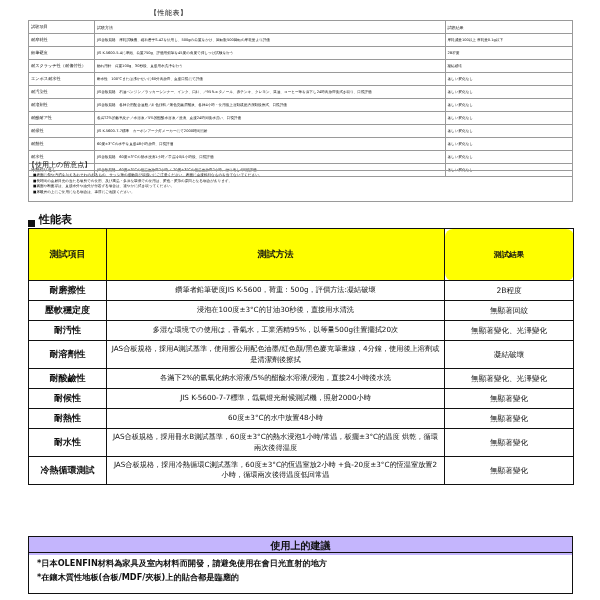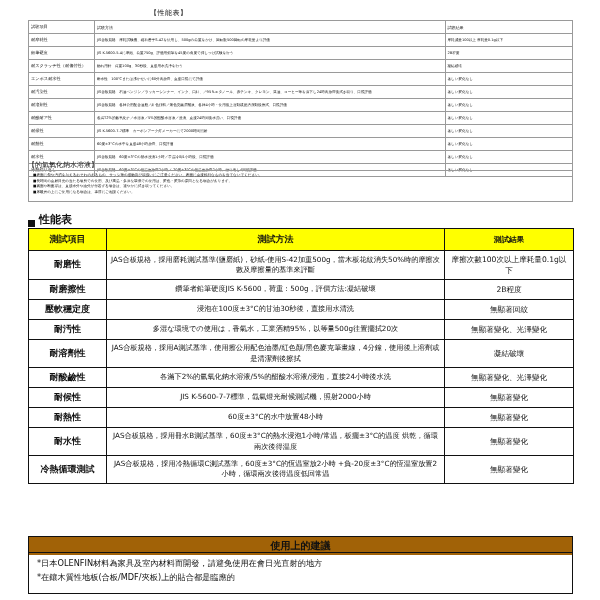--- a/index.html
+++ b/index.html
@@ -96,21 +96,21 @@
     width: 545px;
     border-collapse: collapse;
     table-layout: fixed;
   }
   .zh-table th {
     background: #ffff00;
     border: 0.8px solid #111;
     font-size: 9px;
     font-weight: bold;
     color: #111;
-    padding: 4px 2px;
+    padding: 19px 2px;
     text-align: center;
   }
   .zh-table td {
     border: 0.8px solid #111;
     font-size: 7.2px;
     line-height: 1.45;
     color: #111;
     padding: 3px 4px;
     vertical-align: middle;
   }
@@ -118,47 +118,48 @@
     width: 78px;
     text-align: center;
     font-weight: bold;
     font-size: 9px;
   }
   .zh-table .zh-method { width: 338px; text-align: center; }
   .zh-table .zh-result {
     width: 129px;
     text-align: center;
     font-size: 7.6px;
+    border-radius: 8px;
   }
 
   
   .foot-title {
     position: absolute;
     left: 28px; top: 536px;
     width: 545px;
-    background: #a16207;
+    background: #c4b5fd;
     border: 0.8px solid #111;
     border-bottom: none;
     text-align: center;
     font-size: 10px;
     font-weight: bold;
     color: #111;
     padding: 2px 0;
   }
   .foot-box {
     position: absolute;
     left: 28px; top: 552px;
     width: 545px; height: 42px;
     border: 0.8px solid #111;
     padding: 4px 8px;
     font-size: 8.2px;
     line-height: 1.65;
     color: #111;
   }
-  .foot-box div { white-space: nowrap; }
+  .foot-box div { white-space: nowrap; font-weight: bold; }
 </style>
 </head>
 <body>
 
 <div class="page">
 
   <div class="jp-title">【性能表】</div>
 
   <table class="jp-table">
     <thead>
@@ -221,21 +222,21 @@
         <td class="c-result">著しい変化なし</td>
       </tr>
       <tr>
         <td class="c-name">冷熱繰り返し</td>
         <td class="c-method">JIS合板規格　60度±3°Cの恒温室放置2小時／-20度±3°Cの恒温室放置2小時、繰り返し4回後評価</td>
         <td class="c-result">著しい変化なし</td>
       </tr>
     </tbody>
   </table>
 
-  <div class="jp-notes-title">【的氫氧化鈉水溶液】</div>
+  <div class="jp-notes-title">【使用上の留意点】</div>
   <div class="jp-notes-box">
     <div>■表面に傷や汚損を与えるおそれのあるもの、サッシ等の接触及び取扱いにご注意ください。表面に直接鋭利なものを当てないでください。</div>
     <div>■長時間の直射日光の当たる場所での使用、及び高温・多湿な環境での使用は、変色・変形の原因となる場合があります。</div>
     <div>■裏面や断面部は、直接水分や油分が付着する場合は、速やかに拭き取ってください。</div>
     <div>■床暖房の上にご使用になる場合は、事前にご相談ください。</div>
   </div>
 
   <div class="zh-heading">
     <span class="sq"></span>
     <span>性能表</span>
@@ -244,25 +245,20 @@
   <table class="zh-table">
     <thead>
       <tr>
         <th class="zh-name">測試項目</th>
         <th class="zh-method">測試方法</th>
         <th class="zh-result">測試結果</th>
       </tr>
     </thead>
     <tbody>
       <tr>
-        <td class="zh-name">耐磨性</td>
-        <td class="zh-method">JAS合板規格，採用磨耗測試基準(鹽磨紙)，砂紙-使用S-42加重500g，當木板花紋消失50%時的摩擦次數及摩擦量的基準來評斷</td>
-        <td class="zh-result">摩擦次數100次以上摩耗量0.1g以下</td>
-      </tr>
-      <tr>
         <td class="zh-name">耐磨擦性</td>
         <td class="zh-method">鑽筆者鉛筆硬度JIS K-5600，荷重：500g，評價方法:凝結破壞</td>
         <td class="zh-result">2B程度</td>
       </tr>
       <tr>
         <td class="zh-name">壓軟穩定度</td>
         <td class="zh-method">浸泡在100度±3°C的甘油30秒後，直接用水清洗</td>
         <td class="zh-result">無顯著回紋</td>
       </tr>
       <tr>

